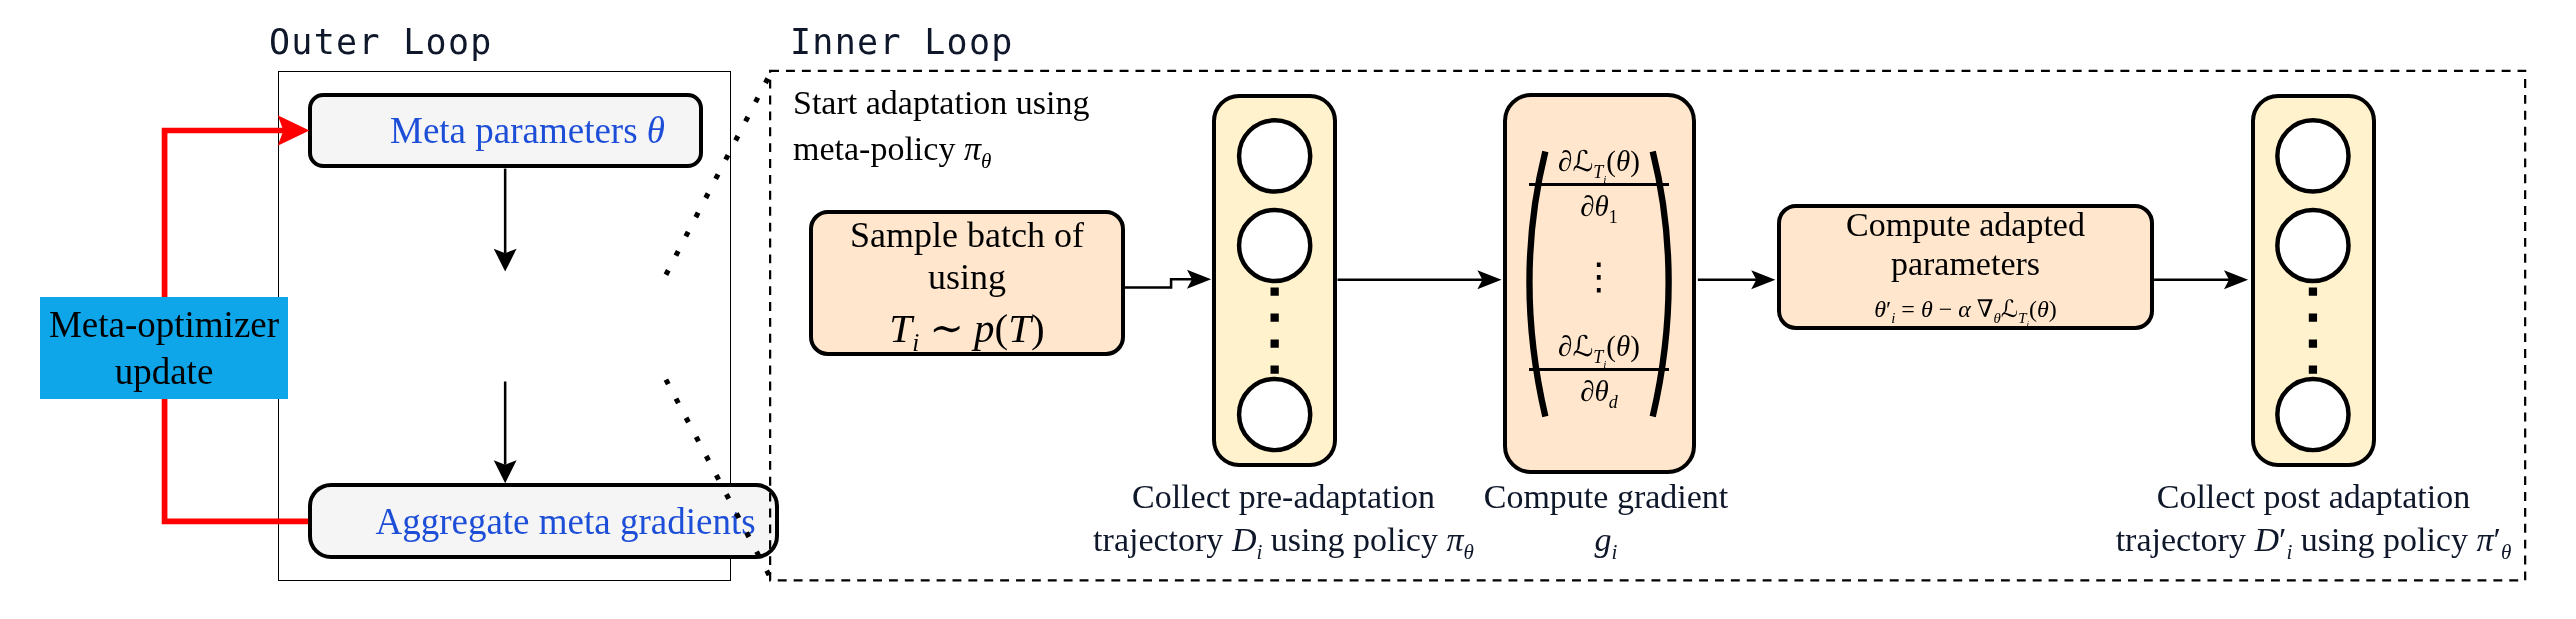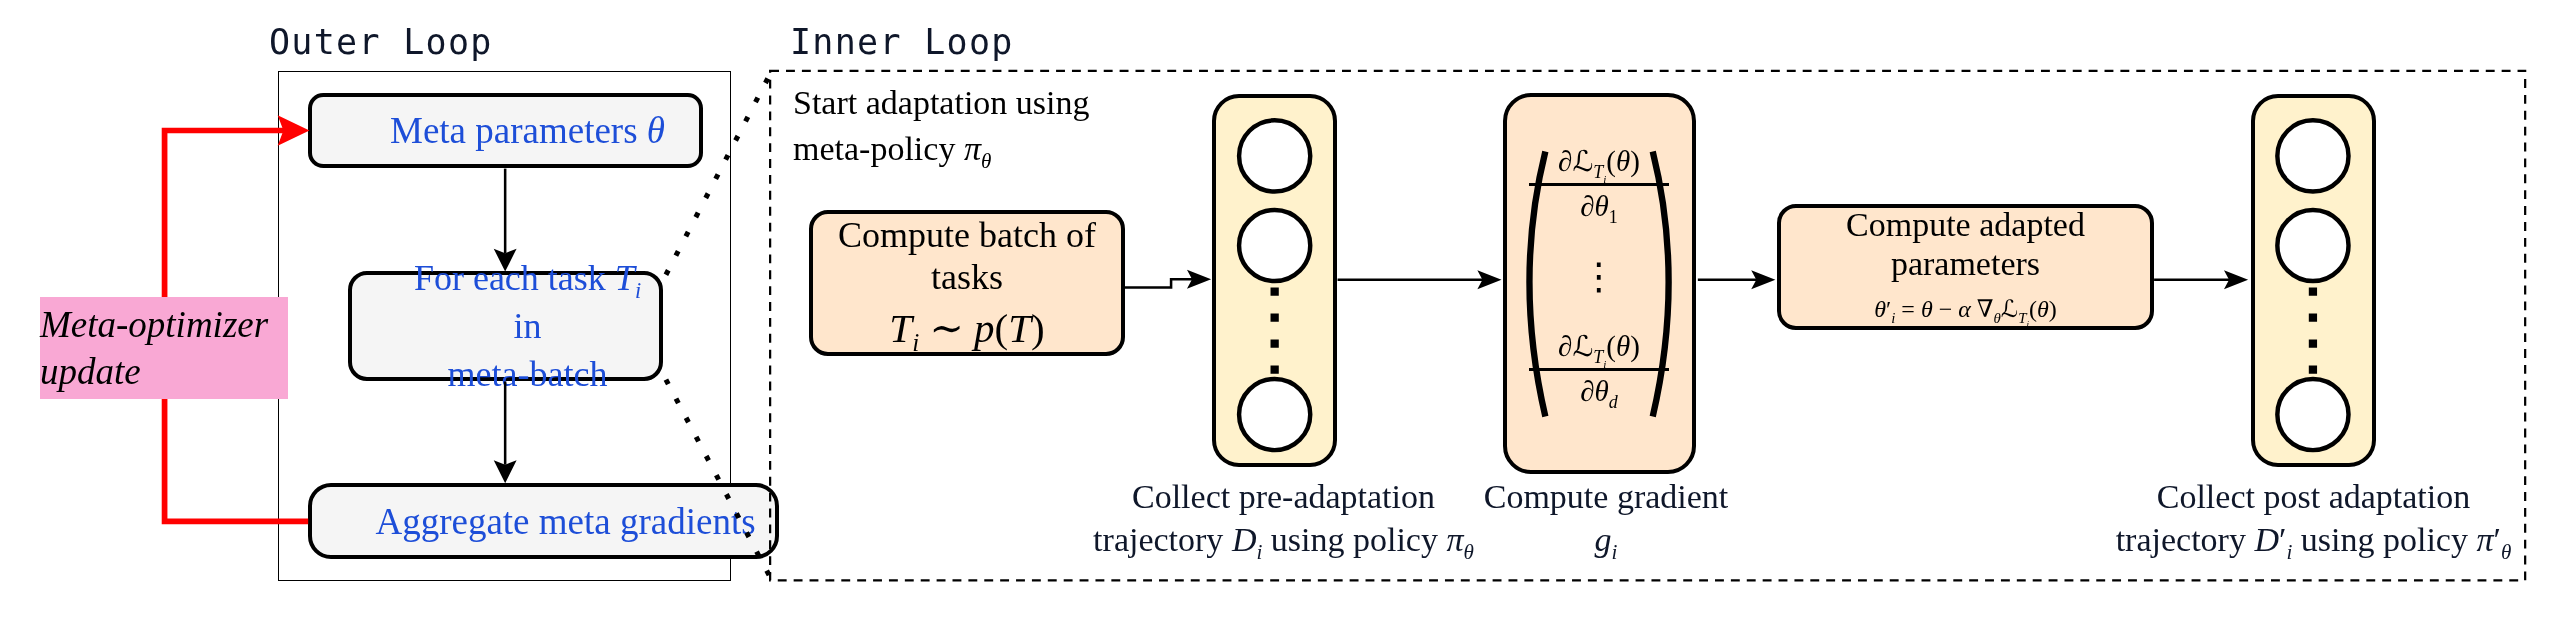--- a/index.html
+++ b/index.html
@@ -30,21 +30,21 @@
   .compute-box .formula{font-size:24px; margin-top:6.4px;}
   .col1{left:1212px; top:94px; width:125px; height:373px;}
   .col2{left:2251px; top:94px; width:125px; height:373px;}
 
   
   .loop-title{font-family:"DejaVu Sans Mono","Liberation Mono",monospace; font-size:35px; letter-spacing:1.3px; color:#0f172a;}
   .outer-title{left:269px; top:21.6px;}
   .inner-title{left:790px; top:21.6px;}
 
   
-  .meta-opt{left:40px; top:297px; width:248px; font-size:37px; line-height:47px; background:#f9a8d4; padding:3.8px 0;font-style:italic;}
+  .meta-opt{left:40px; top:297px; width:248px; text-align:center; font-size:37px; line-height:47px; background:#0ea5e9; padding:3.8px 0;}
   .start-text{left:793px; top:80px; font-size:34px; line-height:46px; text-align:left;}
   .caption{text-align:center; font-size:34px; line-height:43px; color:#0f172a;}
   .cap-pre{left:1026px; top:475px; width:515px;}
   .cap-grad{left:1411px; top:475px; width:390px;}
   .cap-post{left:2056px; top:475px; width:515px;}
 
   
   .frac{left:1524px; width:150px; text-align:center; font-size:29px; line-height:33px;}
   .frac .bar{height:0; border-top:3.2px solid #000; margin:4.4px 5.1px;}
   .frac1{top:145px;} .frac2{top:330px;}
@@ -57,30 +57,27 @@
 <body>
 
 <div id="canvas">
 
   <div class="abs outer-rect"></div>
 
   <div class="abs node gray-node meta-box">
     <span>Meta parameters <i>θ</i></span>
   </div>
 
-  <div class="abs node gray-node foreach-box">
-    <span>For each task <i>T</i><sub><i>i</i></sub> in<br>meta-batch</span>
-  </div>
 
   <div class="abs node gray-node aggregate-box">
     <span>Aggregate meta gradients</span>
   </div>
 
   <div class="abs node peach-node sample-box">
-    <span>Compute batch of tasks</span>
+    <span>Sample batch of using</span>
     <span class="formula"><i>T</i><sub><i>i</i></sub> ∼ <i>p</i>(<i>T</i>)</span>
   </div>
 
   <div class="abs node peach-node grad-box"></div>
 
   <div class="abs node peach-node compute-box">
     <span>Compute adapted</span>
     <span>parameters</span>
     <span class="formula"><i>θ</i>′<sub><i>i</i></sub> = <i>θ</i> − <i>α</i> ∇<sub><i>θ</i></sub>ℒ<sub><i>T</i><sub><i>i</i></sub></sub>(<i>θ</i>)</span>
   </div>

